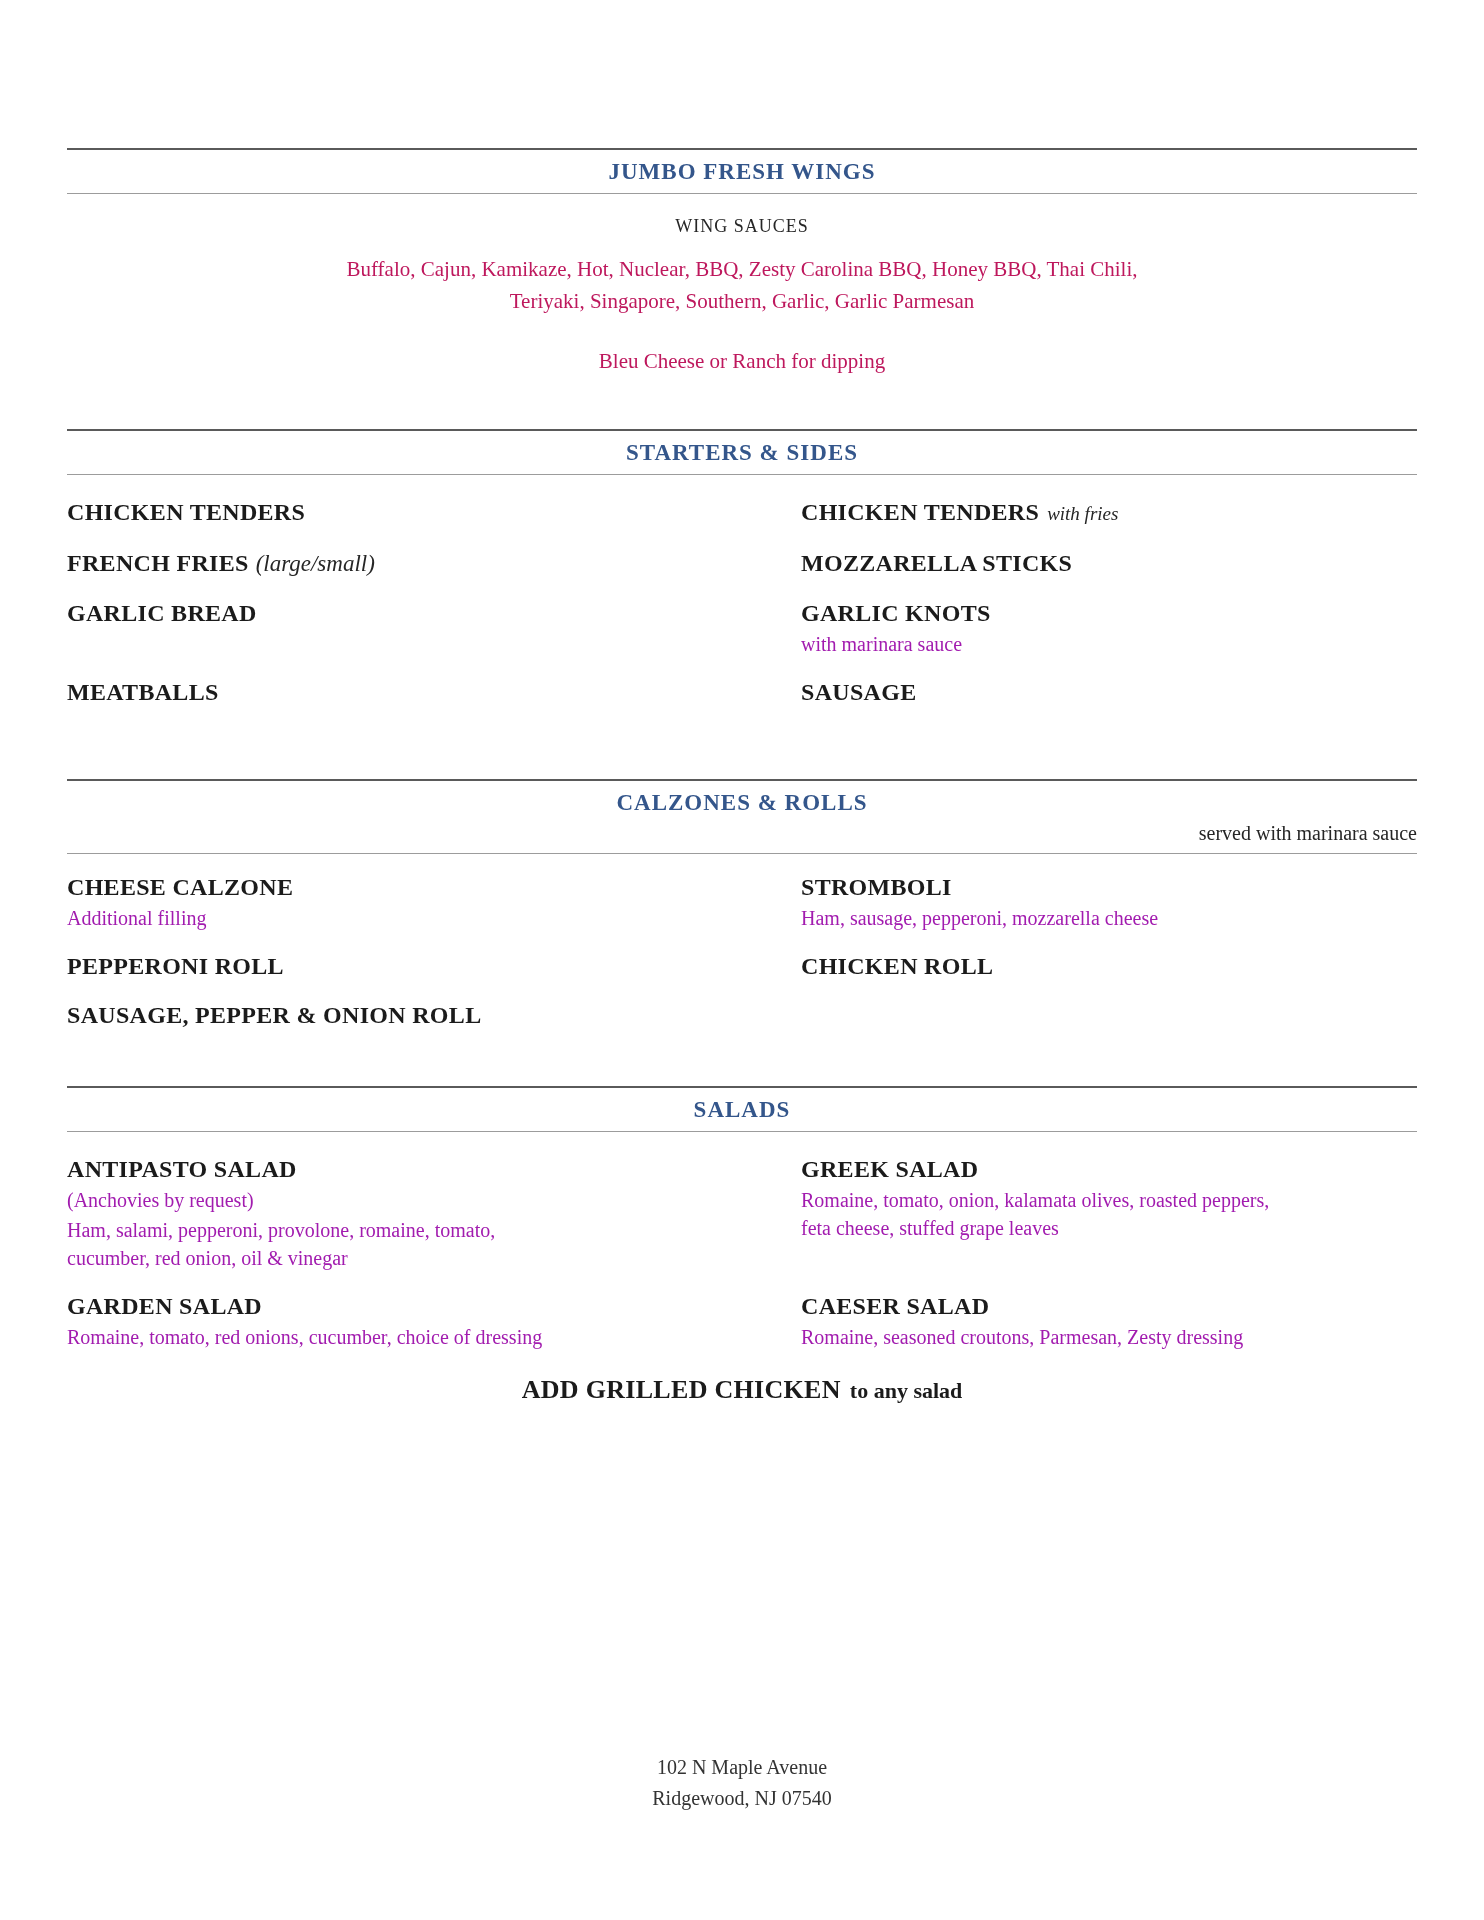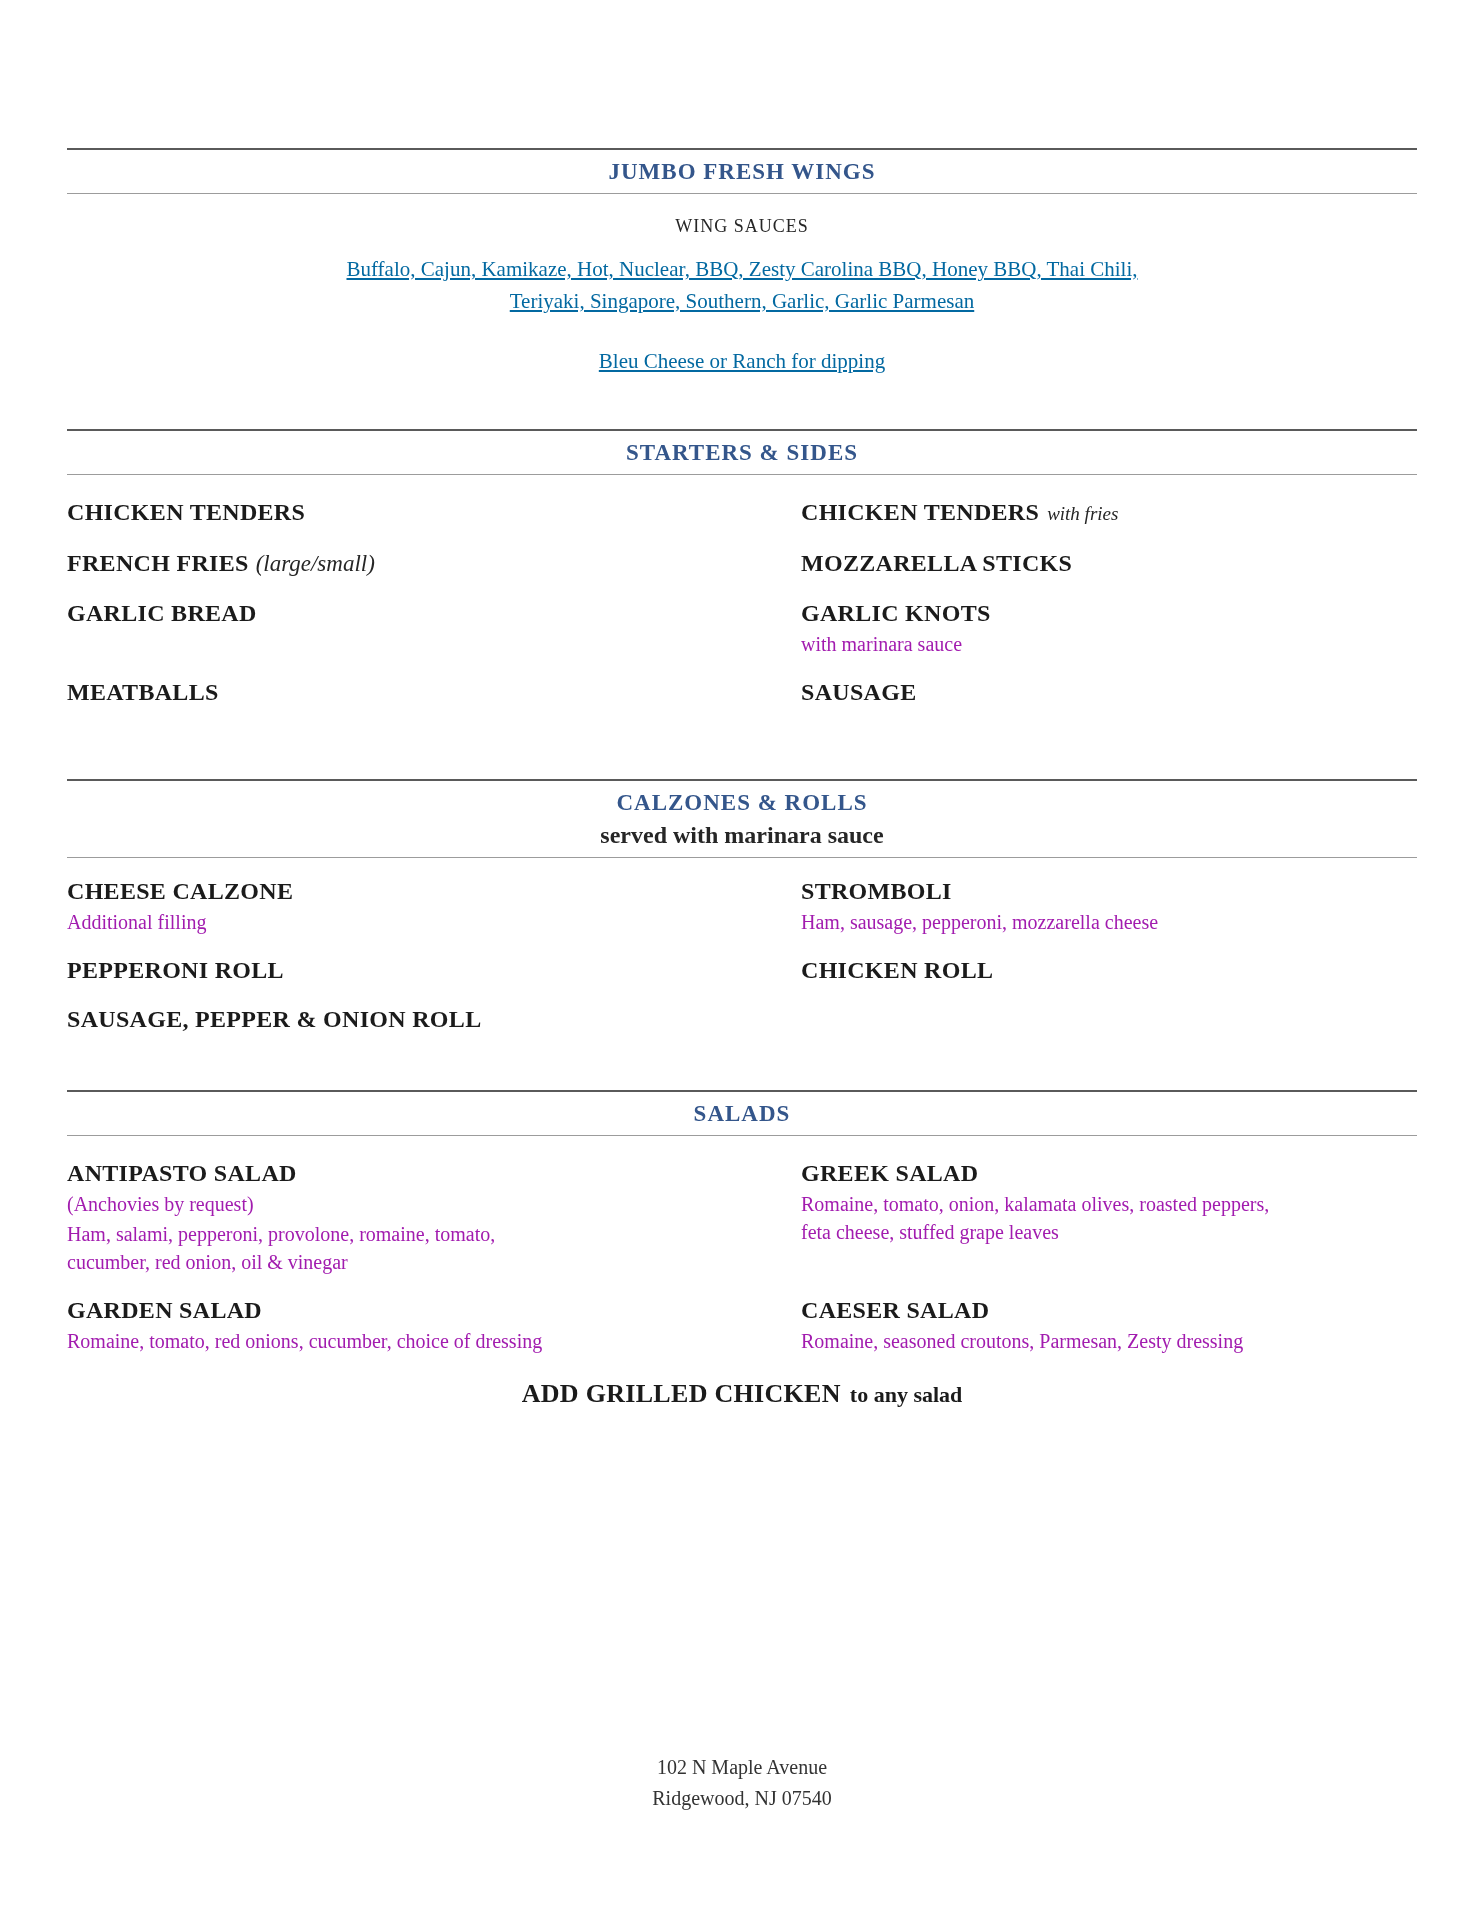--- a/index.html
+++ b/index.html
@@ -32,41 +32,39 @@
     }
     .sec-title {
       text-align: center;
       font-size: 23px;
       font-weight: bold;
       letter-spacing: 1px;
       color: var(--heading-blue, #34568b);
       margin: 9px 0 8px 0;
     }
     .sec-subtitle {
-      text-align: center;
-      font-size: 24px;
+      text-align: right;
+      font-size: 20px;
       color: #262626;
       margin: -2px 0 8px 0;
-      font-weight: bold;
     }
     
     .wings { margin-top: 148px; margin-bottom: 52px; }
     .subhead {
       text-align: center;
       font-size: 18px;
       letter-spacing: 1px;
       color: #262626;
       margin-top: 22px;
     }
     .center-text {
       text-align: center;
       font-size: 21px;
       line-height: 32px;
-      color: #0369a1;
-      text-decoration: underline;
+      color: #be185d;
     }
     .sauces { margin-top: 16px; }
     .dipping { margin-top: 28px; }
     
     .rows { margin-top: 22px; }
     .row {
       display: grid;
       grid-template-columns: 688px 1fr;
       margin-bottom: 19px;
       gap: 46px;

